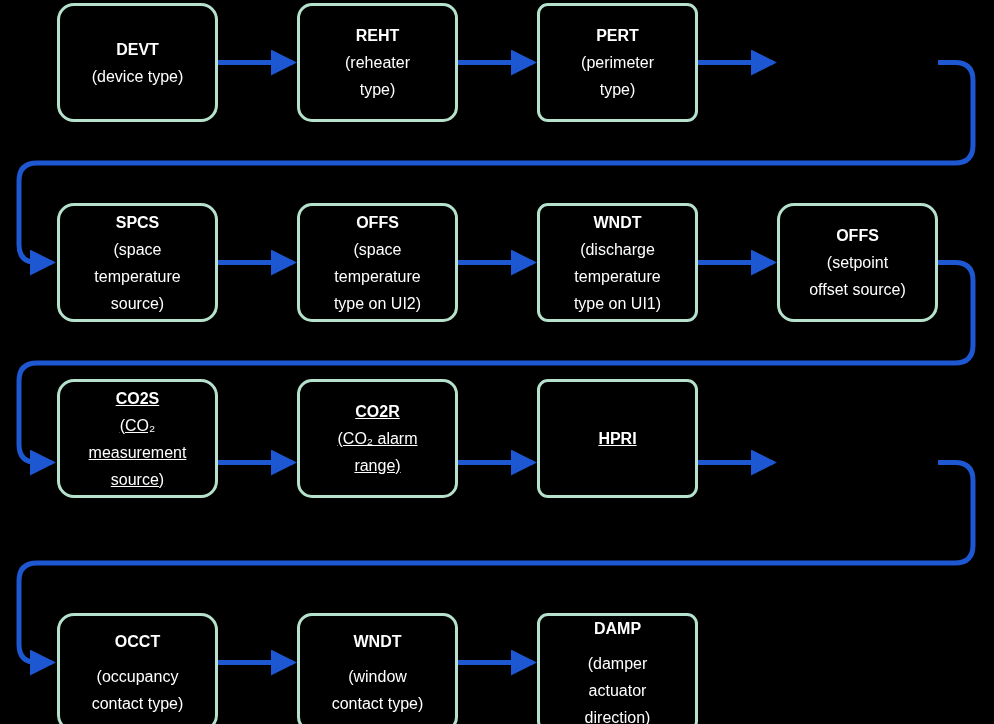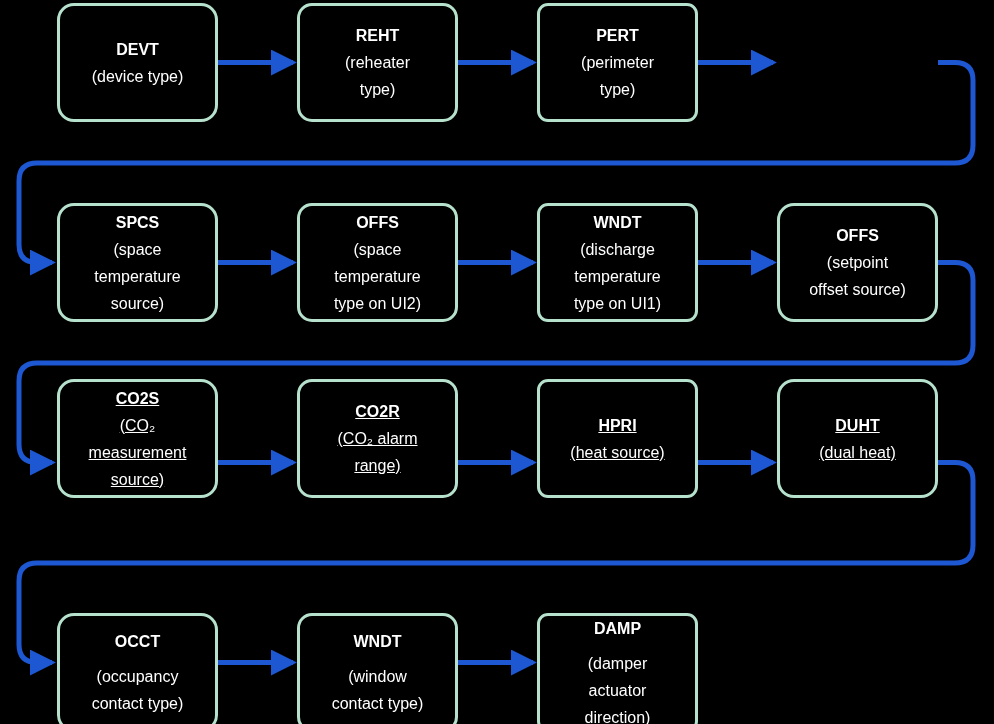--- a/index.html
+++ b/index.html
@@ -131,25 +131,20 @@
 measurement
 source)</div>
   </div>
   <div class="box r3 c2">
     <div class="code">CO2R</div>
     <div class="desc">(CO₂ alarm
 range)</div>
   </div>
   <div class="box r3 c3">
     <div class="code">HPRI</div>
-    <div class="desc">(heat source)</div>
-  </div>
-  <div class="box r3 c4">
-    <div class="code">DUHT</div>
-    <div class="desc">(dual heat)</div>
   </div>
 
   <div class="box r4 c1">
     <div class="code">OCCT</div>
     <div class="desc">(occupancy
 contact type)</div>
   </div>
   <div class="box r4 c2">
     <div class="code">WNDT</div>
     <div class="desc">(window

